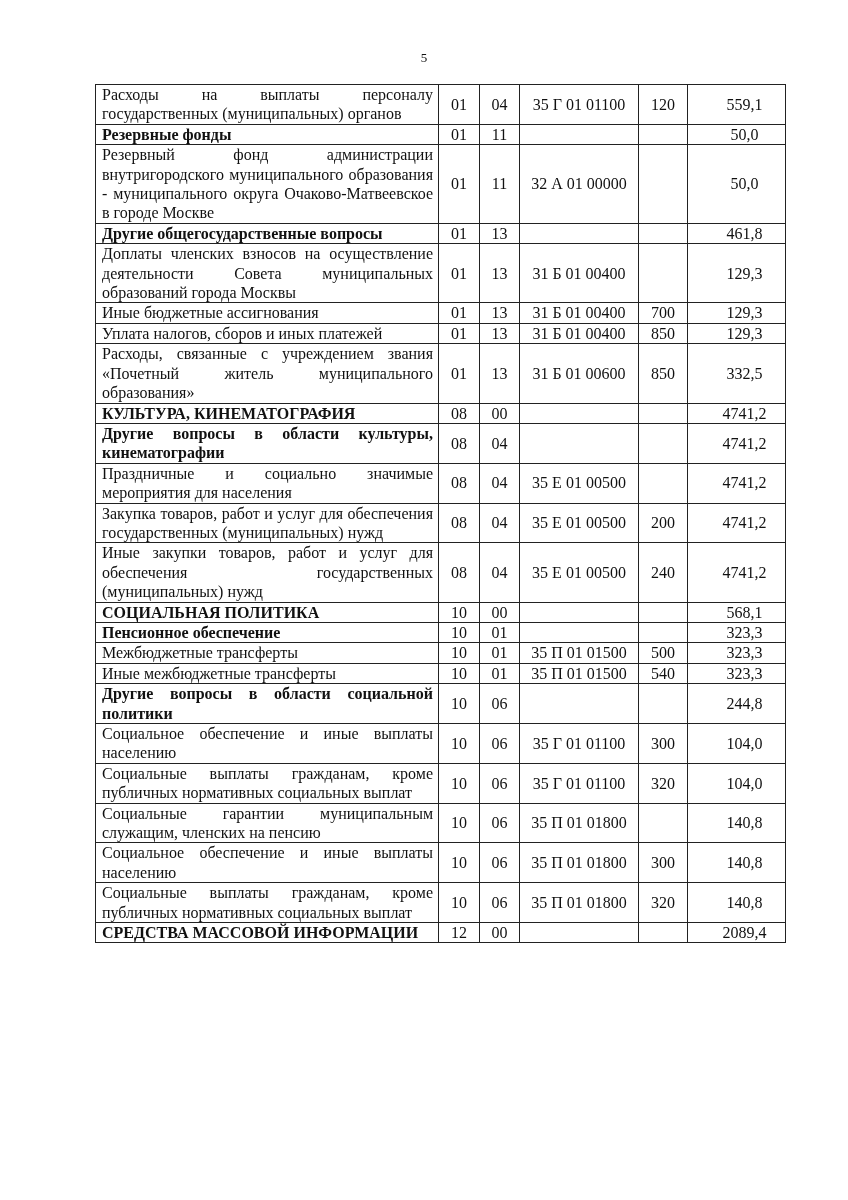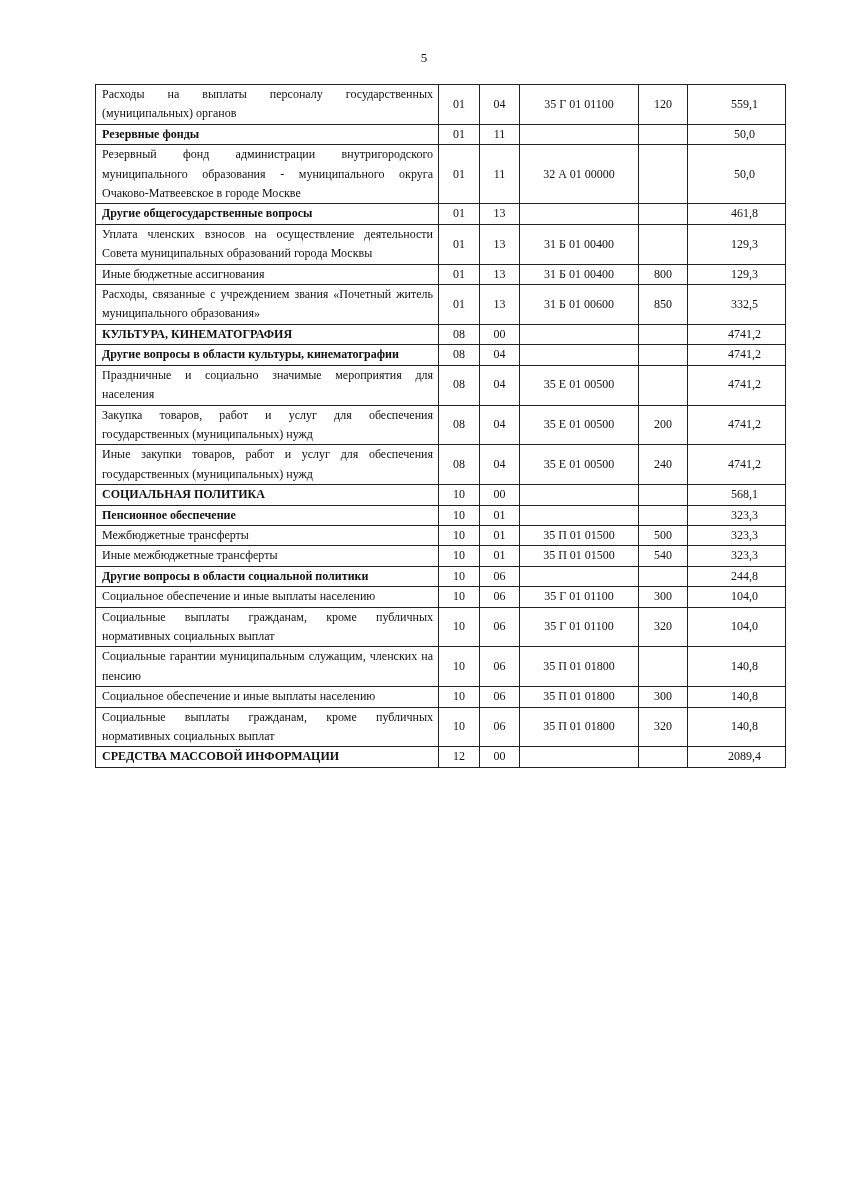--- a/index.html
+++ b/index.html
@@ -1,18 +1,18 @@
 <!DOCTYPE html>
 <html><head>
 <meta charset="utf-8">
 <style>
   html, body { margin: 0; padding: 0; background: #ffffff; }
   body { width: 848px; height: 1200px; position: relative; font-family: "Liberation Serif", serif; color: #111; }
   .page-num { position: absolute; top: 50px; left: 0; width: 848px; text-align: center; font-size: 13px; }
-  table { position: absolute; top: 84px; left: 95px; border-collapse: collapse; table-layout: fixed; width: 690px; font-size: 12px; line-height: 19.4px; }
+  table { position: absolute; top: 84px; left: 95px; border-collapse: collapse; table-layout: fixed; width: 690px; font-size: 16px; line-height: 19.4px; }
   td { border: 1px solid #222; padding: 0 4px; vertical-align: middle; }
   td.name { text-align: justify; text-align-last: left; padding: 0 5px 0 6px; }
   td.c { text-align: center; }
   td.code { text-align: center; }
   td.sum { text-align: center; padding-left: 20px; }
   tr.bold td.name { font-weight: bold; }
   tr td { height: 19px; }
 </style>
 </head>
 <body>
@@ -55,33 +55,41 @@
       </tr>
       <tr class="bold">
         <td class="name">Другие общегосударственные вопросы</td>
         <td class="c">01</td>
         <td class="c">13</td>
         <td class="code"></td>
         <td class="c"></td>
         <td class="sum">461,8</td>
       </tr>
       <tr>
-        <td class="name">Уплата членских взносов на осуществление деятельности Совета муниципальных образований города Москвы</td>
+        <td class="name">Доплаты членских взносов на осуществление деятельности Совета муниципальных образований города Москвы</td>
         <td class="c">01</td>
         <td class="c">13</td>
         <td class="code">31 Б 01 00400</td>
         <td class="c"></td>
         <td class="sum">129,3</td>
       </tr>
       <tr>
         <td class="name">Иные бюджетные ассигнования</td>
         <td class="c">01</td>
         <td class="c">13</td>
         <td class="code">31 Б 01 00400</td>
-        <td class="c">800</td>
+        <td class="c">700</td>
+        <td class="sum">129,3</td>
+      </tr>
+      <tr>
+        <td class="name">Уплата налогов, сборов и иных платежей</td>
+        <td class="c">01</td>
+        <td class="c">13</td>
+        <td class="code">31 Б 01 00400</td>
+        <td class="c">850</td>
         <td class="sum">129,3</td>
       </tr>
       <tr>
         <td class="name">Расходы, связанные с учреждением звания «Почетный житель муниципального образования»</td>
         <td class="c">01</td>
         <td class="c">13</td>
         <td class="code">31 Б 01 00600</td>
         <td class="c">850</td>
         <td class="sum">332,5</td>
       </tr>

